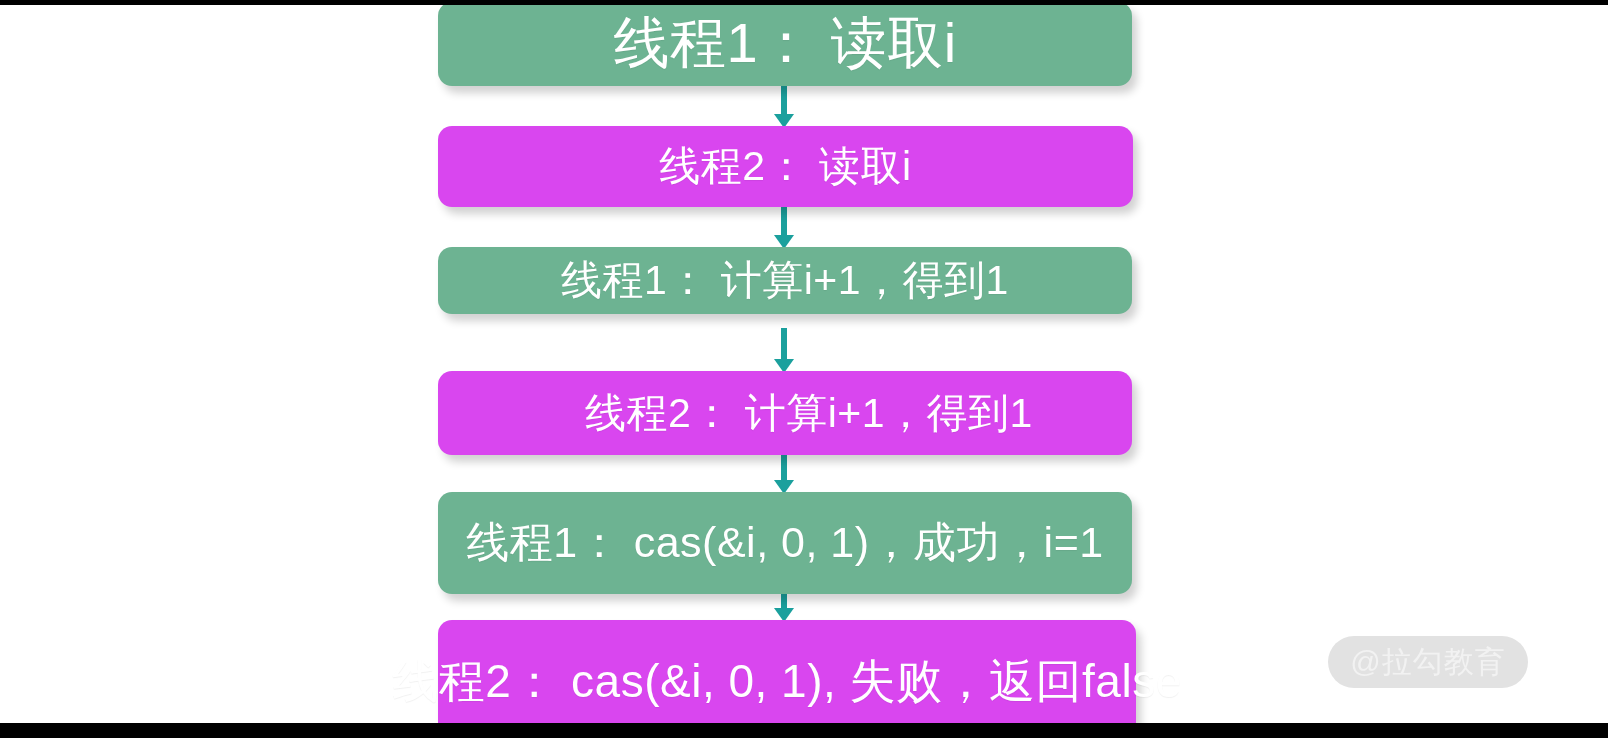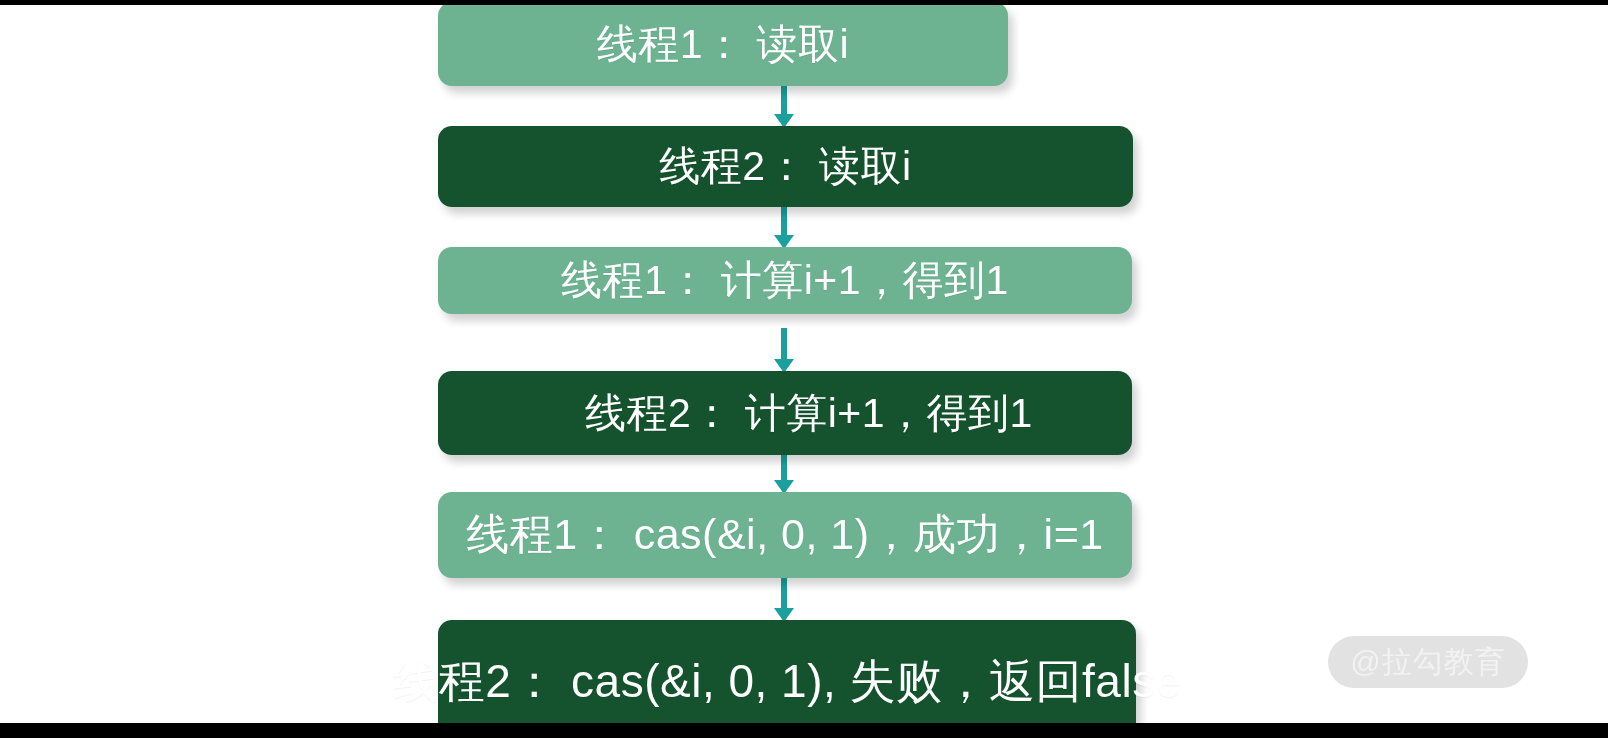--- a/index.html
+++ b/index.html
@@ -52,27 +52,27 @@
     color: #ffffff;
     font-weight: 400;
     letter-spacing: 0.5px;
     white-space: nowrap;
     box-shadow: 5px 7px 9px rgba(0,0,0,0.18);
     text-shadow: 0 1px 1px rgba(0,0,0,0.06);
     z-index: 10;
   }
 
   .node-green { background: #6db392; }
-  .node-orange { background: #14532d; }
+  .node-orange { background: #d946ef; }
 
-  .n1 { left: 438px; top: 2px;   width: 570px; height: 84px;  font-size: 41px; }
+  .n1 { left: 438px; top: 2px;   width: 694px; height: 84px;  font-size: 56px; }
   .n2 { left: 438px; top: 126px; width: 695px; height: 81px;  font-size: 41px; }
   .n3 { left: 438px; top: 247px; width: 694px; height: 67px;  font-size: 41px; }
   .n4 { left: 438px; top: 371px; width: 694px; height: 84px;  font-size: 41px; padding-left: 48px; }
-  .n5 { left: 438px; top: 492px; width: 694px; height: 86px;  font-size: 43px; }
+  .n5 { left: 438px; top: 492px; width: 694px; height: 102px;  font-size: 43px; }
   .n6 { left: 438px; top: 620px; width: 698px; height: 123px; font-size: 46px; }
 
   
   .arrow {
     position: absolute;
     z-index: 5;
   }
   .arrow .shaft {
     position: absolute;
     left: 50%;

